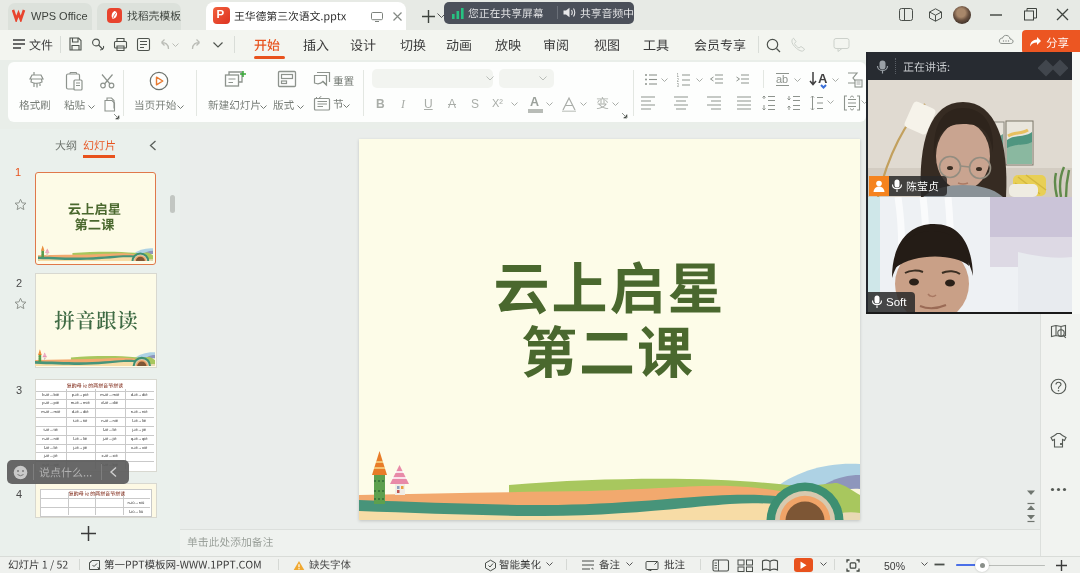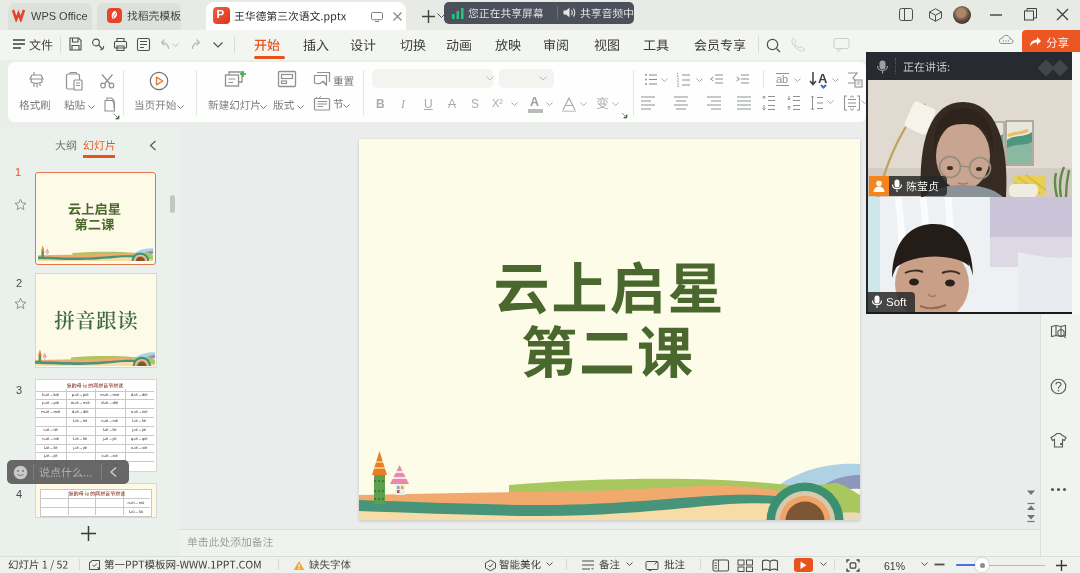--- a/index.html
+++ b/index.html
@@ -499,21 +499,21 @@
       <path d="M1.5 0.5 L7.5 4.25 L1.5 8 Z" fill="#fff"></path>
     </svg>
 <svg style="position:absolute;left:820px;top:562px;" width="7" height="5" viewBox="0 0 7 5">
       <path d="M0.5 0.5 L3.5 3.5 L6.5 0.5" stroke="#555" fill="none"></path>
     </svg>
 <div style="position:absolute;left:834px;top:559px;width:1px;height:11px;background:#d5d8d4;"></div>
 <svg style="position:absolute;left:846px;top:559px;" width="14" height="13" viewBox="0 0 14 13">
       <path d="M1 3.5 V1 H3.5 M10.5 1 H13 V3.5 M13 9.5 V12 H10.5 M3.5 12 H1 V9.5" stroke="#3f443f" fill="none" stroke-width="1.3"></path>
       <rect x="4.2" y="3.8" width="5.6" height="5.4" rx="1" stroke="#3f443f" fill="none" stroke-width="1.2"></rect>
     </svg>
-<div style="position:absolute;left:884px;top:560px;font-size:10.5px;color:#3a3a3a;">61%</div>
+<div style="position:absolute;left:884px;top:560px;font-size:10.5px;color:#3a3a3a;">50%</div>
 <svg style="position:absolute;left:921px;top:562px;" width="7" height="5" viewBox="0 0 7 5">
       <path d="M0.5 0.5 L3.5 3.5 L6.5 0.5" stroke="#555" fill="none"></path>
     </svg>
 <svg style="position:absolute;left:934px;top:563px;" width="11" height="3" viewBox="0 0 11 3">
       <path d="M0.5 1.5 H10.5" stroke="#4a4f4a" stroke-width="1.8"></path>
     </svg>
 <div style="position:absolute;left:956px;top:564.5px;width:89px;height:1.2px;background:#b9bcb8;border-radius:1px;"></div>
 <div style="position:absolute;left:956px;top:564px;width:23px;height:2px;background:#4a6fe8;border-radius:1px;"></div>
 <div style="position:absolute;left:975px;top:558px;width:14px;height:14px;border-radius:50%;background:#ffffff;box-shadow:0 0 2px rgba(0,0,0,0.25);"></div>
     <div style="position:absolute;left:979.5px;top:562.5px;width:5px;height:5px;border-radius:50%;background:#8a8f8a;"></div>

